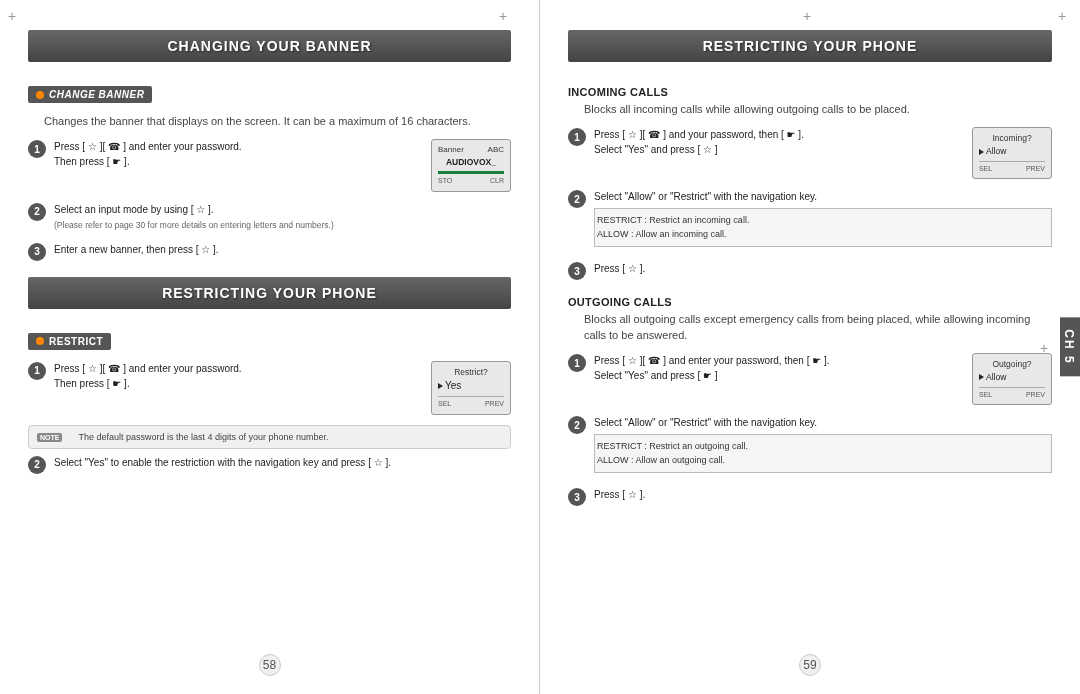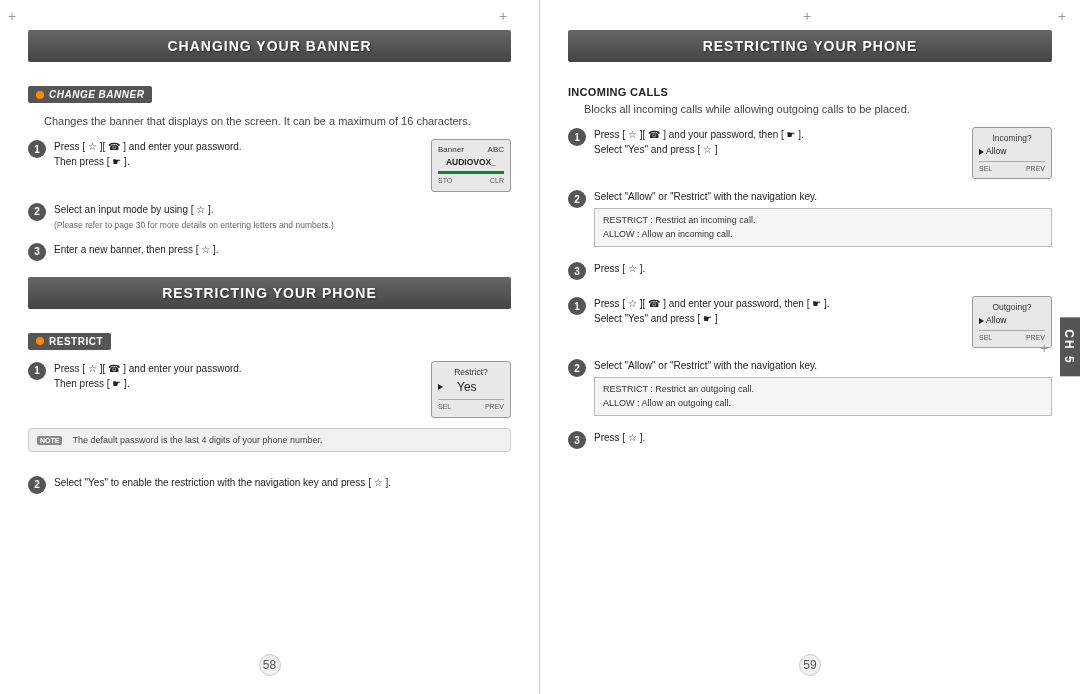--- a/index.html
+++ b/index.html
@@ -133,42 +133,42 @@
     }
 
     
     .note-box {
       background: #f0f0f0;
       border: 1px solid #ccc;
       border-radius: 4px;
       padding: 6px 8px;
       font-size: 9px;
       color: #444;
-      margin-bottom: 23px;
+      margin-bottom: 6px;
       display: flex;
       align-items: flex-end;
-      gap: 10px;
+      gap: 16px;
     }
 
     .note-label {
       background: #888;
       color: #fff;
       font-size: 7px;
       font-weight: bold;
       padding: 1px 3px;
       border-radius: 2px;
       flex-shrink: 0;
       margin-top: 1px;
     }
 
     
     .info-box {
       background: #f5f5f5;
       border: 1px solid #bbb;
-      padding: 5px 8px;
+      padding: 5px 2px;
       font-size: 9px;
       color: #333;
       margin-top: 4px;
       margin-bottom: 4px;
       line-height: 1.5;
     }
 
     
     .page-number {
       position: absolute;
@@ -277,21 +277,21 @@
       </span>
     </div>
 
 
     <div class="step">
       <div class="step-number">1</div>
       <div class="step-content">
         <div style="float:right; margin-left:8px;">
           <div class="phone-screen">
             <div style="font-size:8.5px; color:#333;">Restrict?</div>
-            <div style="font-size:12px; display:flex; align-items:center; gap:14px;">
+            <div style="font-size:10px; display:flex; align-items:center; gap:2px;">
               <span style="display:inline-block; width:0; height:0; border-top:3px solid transparent; border-bottom:3px solid transparent; border-left:5px solid #222;"></span>
               <span>Yes</span>
             </div>
             <div style="display:flex; justify-content:space-between; font-size:7px; color:#555; border-top:1px solid #aaa; margin-top:3px; padding-top:2px;">
               <span>SEL</span>
               <span>PREV</span>
             </div>
           </div>
         </div>
         Press [ ☆ ][ ☎ ] and enter your password.<br>Then press [ ☛ ].
@@ -366,20 +366,22 @@
 
     <div class="step">
       <div class="step-number">3</div>
       <div class="step-content">
         Press [ ☆ ].
       </div>
     </div>
   </div>
 
   <div class="section-gap">
+    <div class="subsection-title">OUTGOING CALLS</div>
+    <div class="section-desc">Blocks all outgoing calls except emergency calls from being placed, while allowing incoming calls to be answered.</div>
 
     <div class="step">
       <div class="step-number">1</div>
       <div class="step-content">
         <div style="float:right; margin-left:8px;">
           <div class="phone-screen">
             <div style="font-size:8.5px; color:#333;">Outgoing?</div>
             <div style="font-size:8.5px; display:flex; align-items:center; gap:2px;">
               <span style="display:inline-block; width:0; height:0; border-top:3px solid transparent; border-bottom:3px solid transparent; border-left:5px solid #222;"></span>
               <span>Allow</span>

